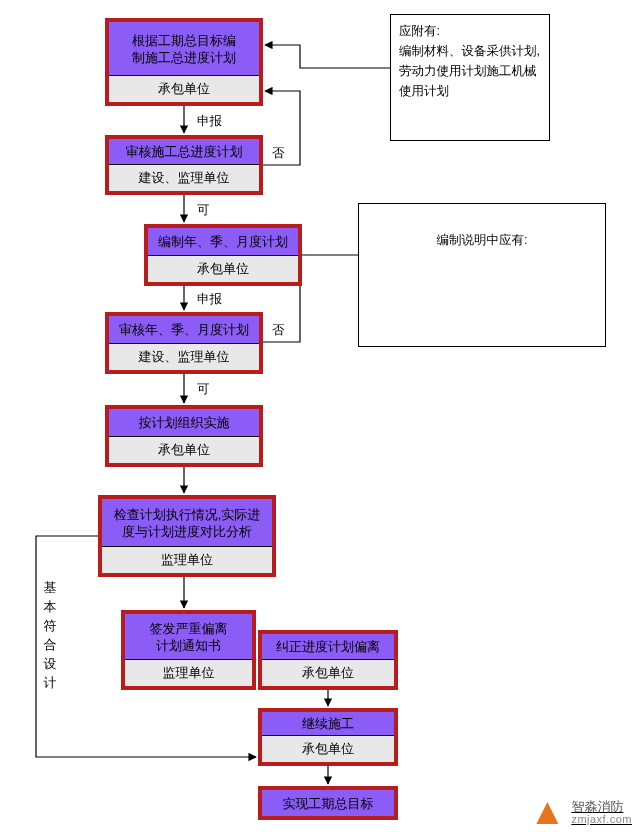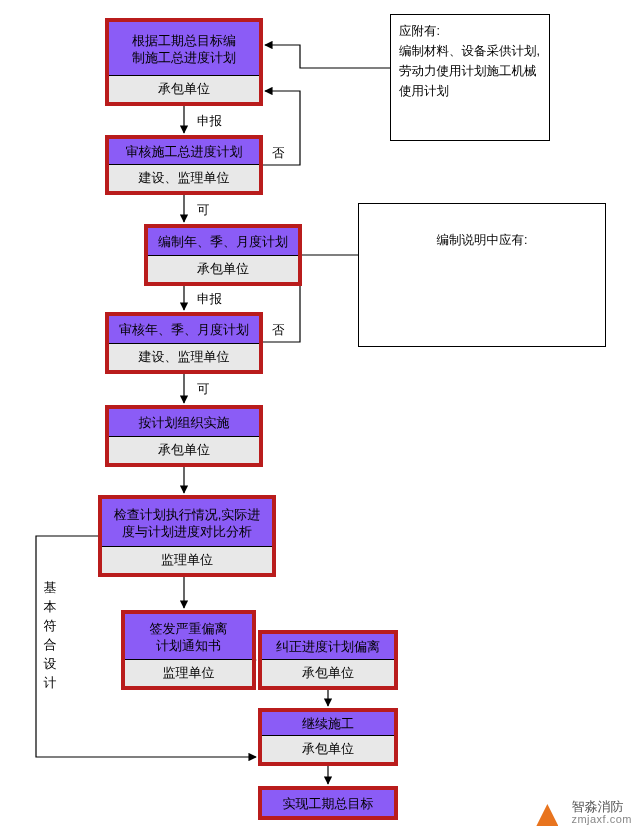--- a/index.html
+++ b/index.html
@@ -70,22 +70,23 @@
     font-size:13px;
     color:#000;
     line-height:19px;
     text-align:center;
     width:16px;
     z-index:4;
   }
   .wm{
     position:absolute;
     right:8px;bottom:6px;
-    display:flex;align-items:flex-end;gap:13px;
+    display:flex;align-items:center;gap:13px;
     z-index:5;
+    text-decoration:underline;
   }
   .wm .logo{
     width:22px;height:22px;
     background:#e8741e;
     clip-path:polygon(50% 0%,100% 100%,0% 100%);
   }
   .wm .wtxt{display:flex;flex-direction:column;line-height:13px;}
   .wm .wt1{font-size:13px;color:#555;}
   .wm .wt2{font-size:11px;color:#888;letter-spacing:.5px;}
 </style>

